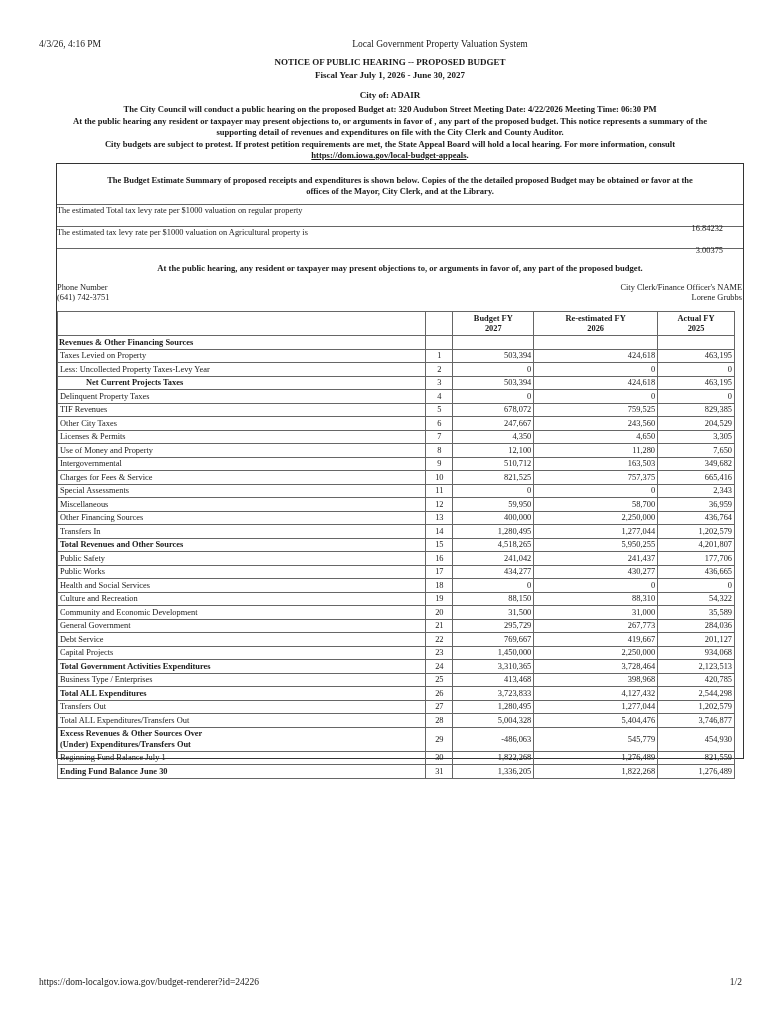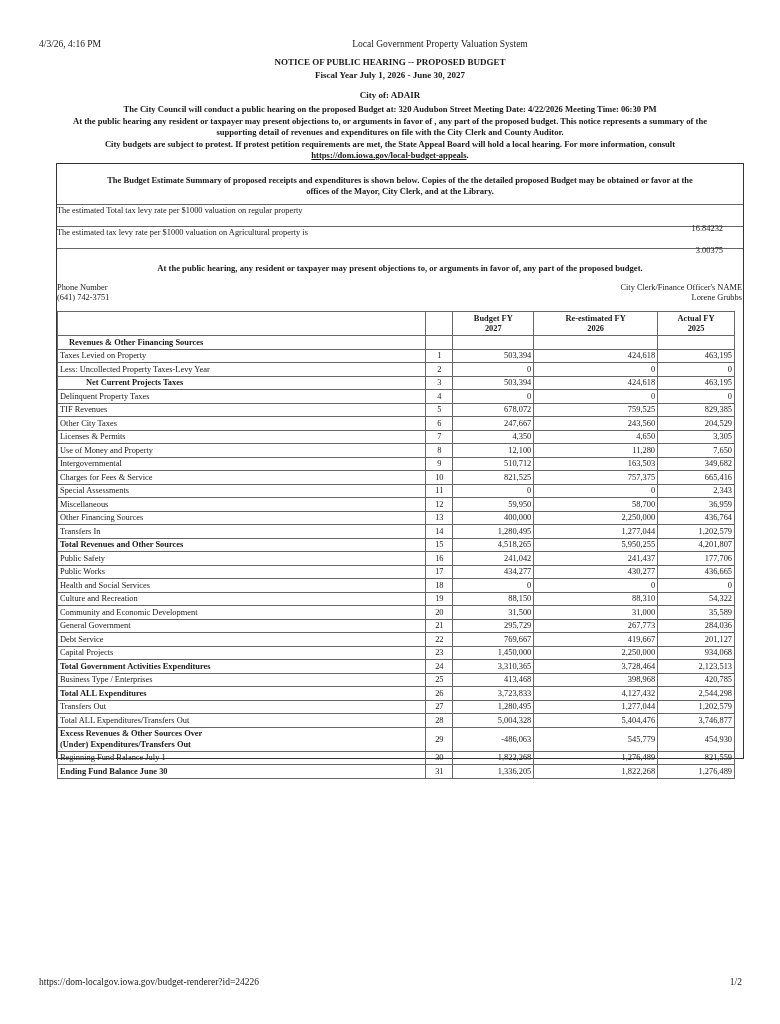--- a/index.html
+++ b/index.html
@@ -21,21 +21,21 @@
   .contact .l { position: absolute; left: 0; top: 0; }
   .contact .r { position: absolute; right: 1px; top: 0; text-align: right; }
   table { position: absolute; left: 0; top: 147px; width: 678px; border-collapse: collapse; font-size: 8.4px; }
   td, th { border: 1px solid #666; height: 13.5px; line-height: 11px; padding: 0 2px; }
   th { font-weight: bold; text-align: center; height: 24px; line-height: 10px; }
   td.num { text-align: center; width: 27px; }
   td.v { text-align: right; }
   td.lbl { width: 369px; }
   .bold td.lbl { font-weight: bold; }
   .indent td.lbl { padding-left: 28px; }
-  .section td.lbl { font-weight: bold; padding-left: 11px; }
+  .section td.lbl { font-weight: bold; padding-left: 1px; }
   tr.tall td { height: 24px; }
   .footer-url { position: absolute; left: 39px; top: 977px; font-size: 9.5px; }
   .footer-page { position: absolute; right: 38px; top: 977px; font-size: 9.5px; }
 </style>
 </head>
 <body>
 
 <div class="hdr-date">4/3/26, 4:16 PM</div>
 <div class="hdr-sys">Local Government Property Valuation System</div>
 

